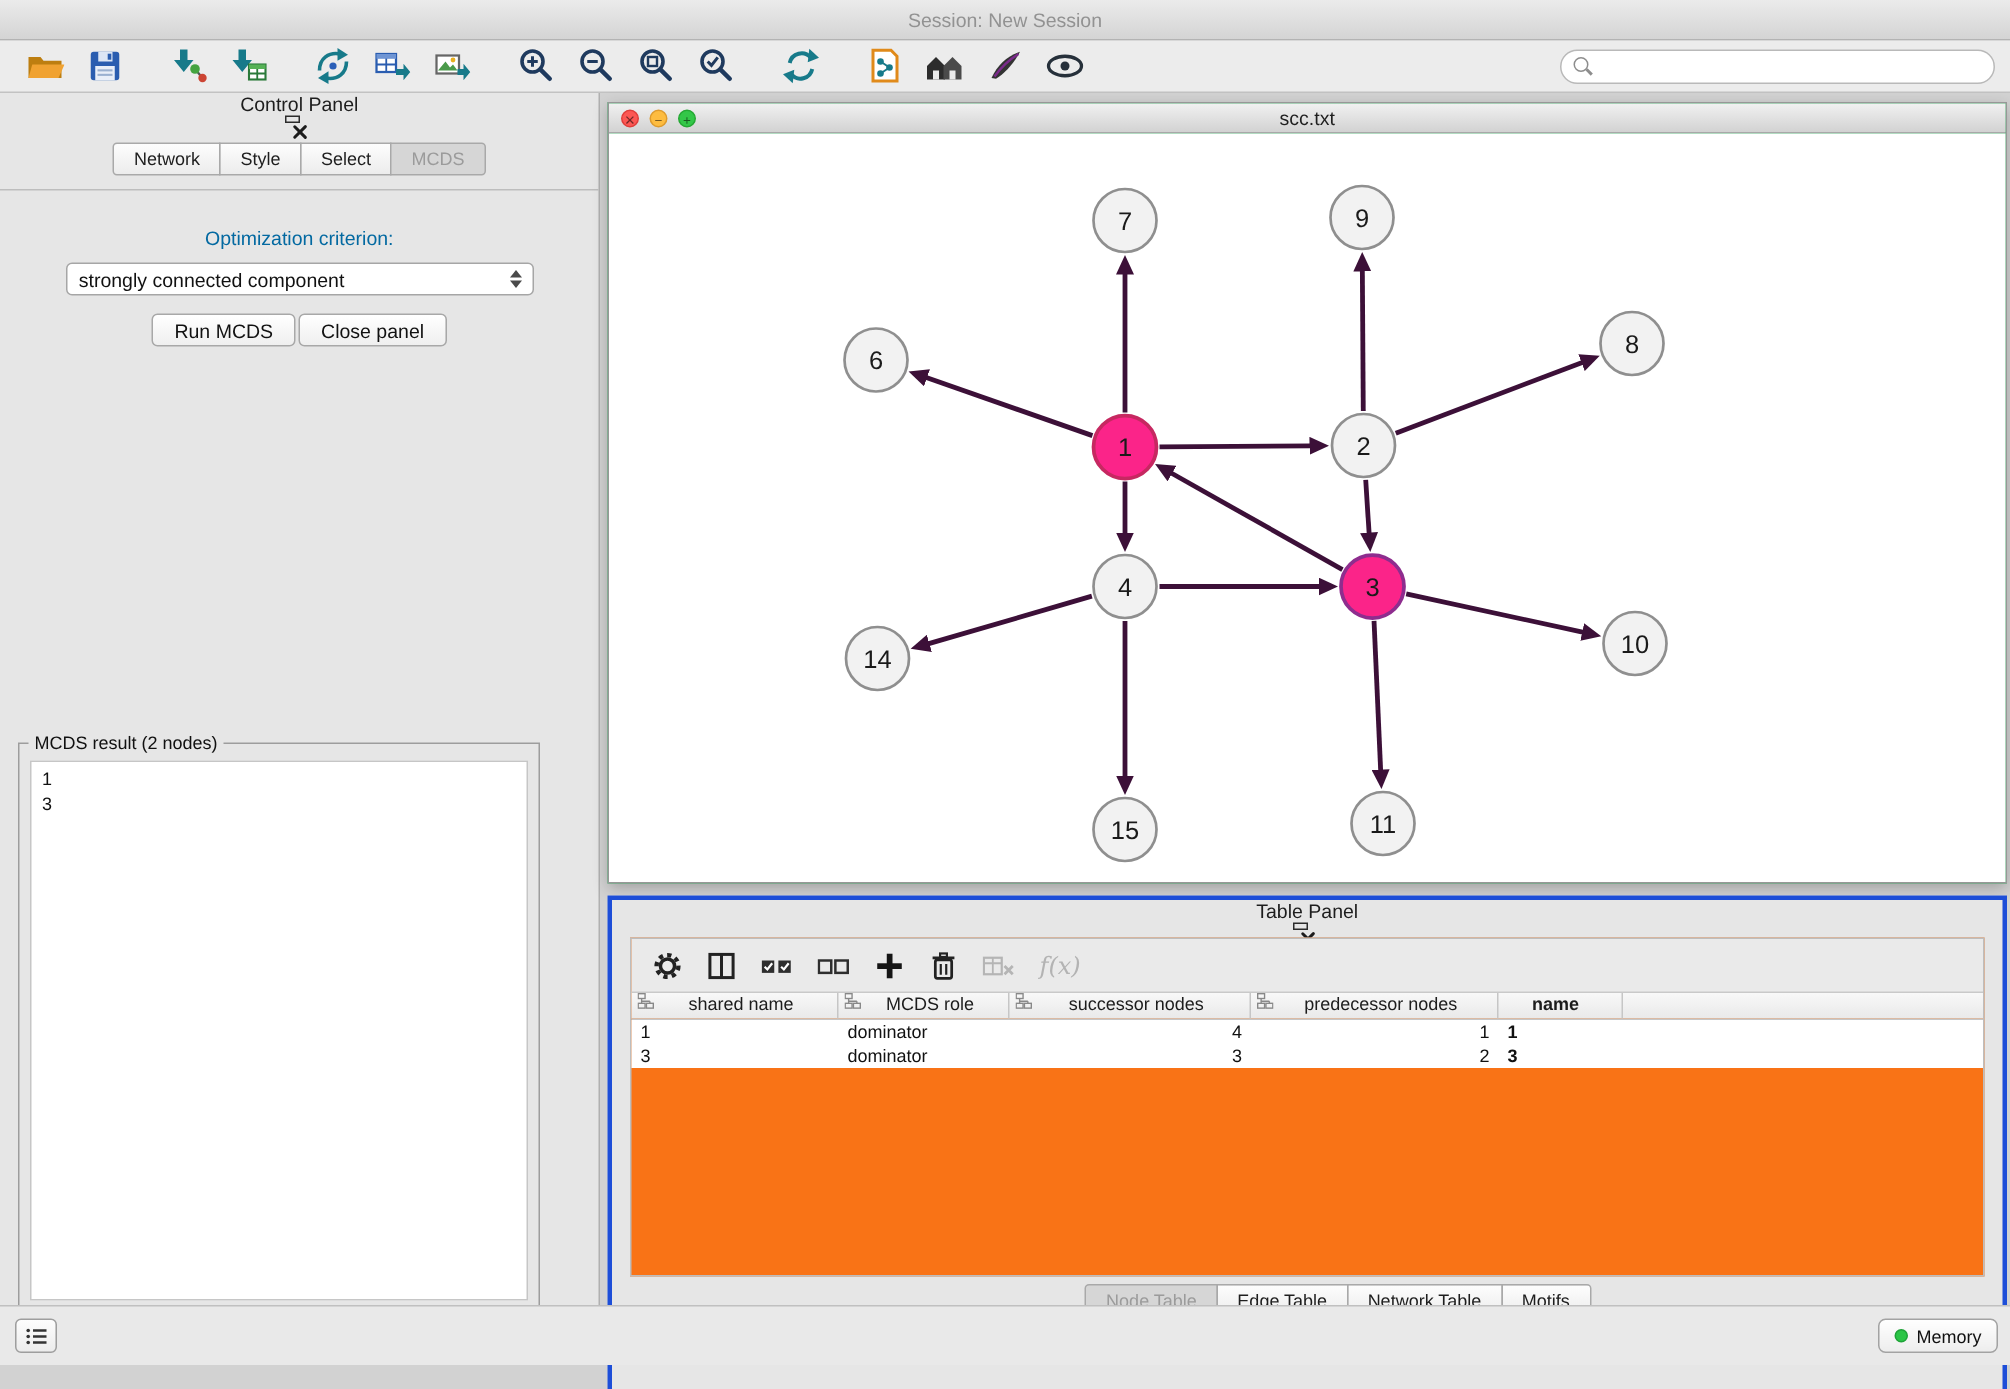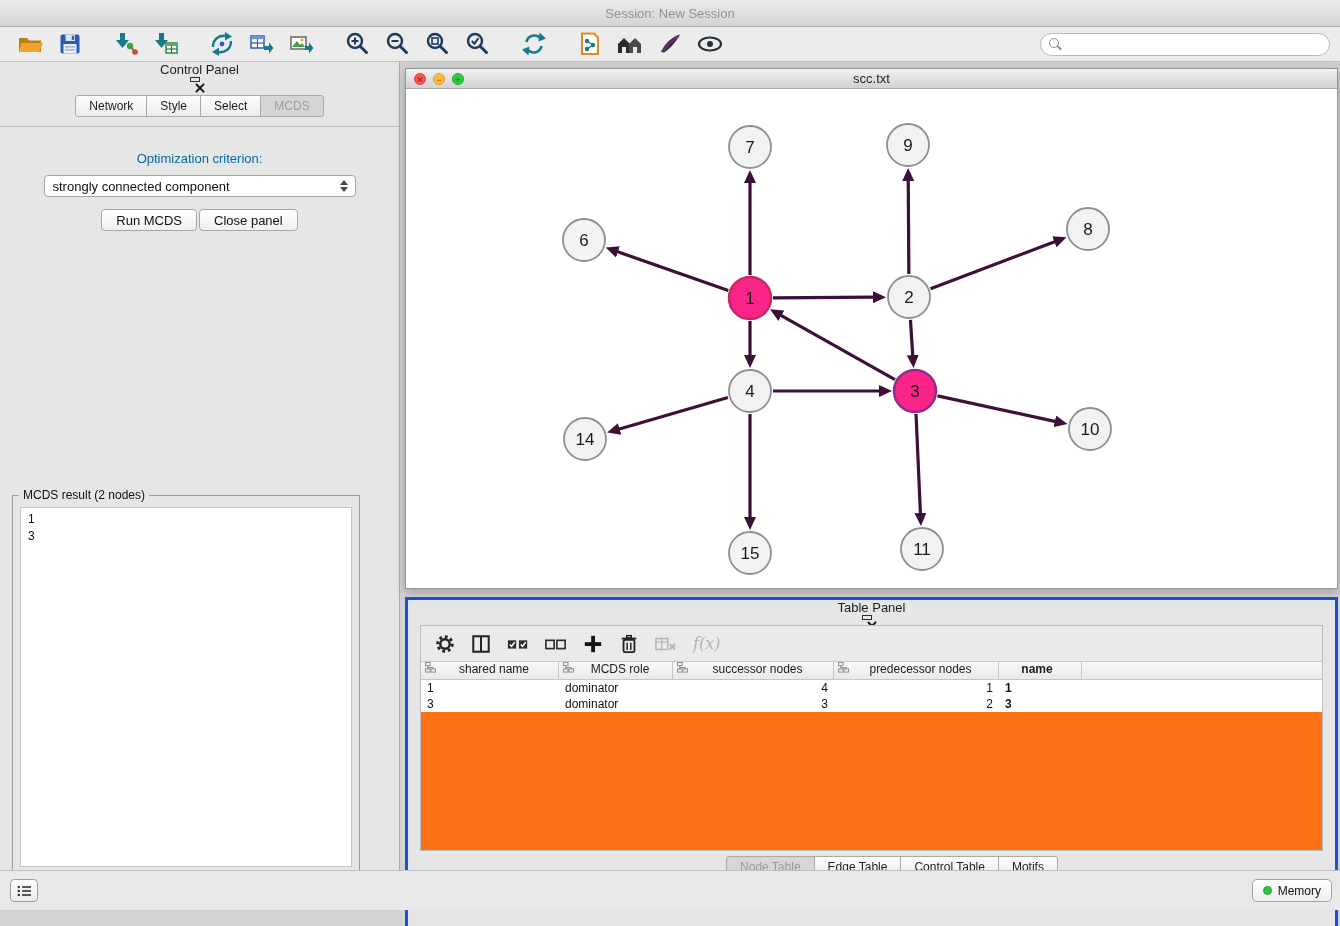--- a/index.html
+++ b/index.html
@@ -523,21 +523,21 @@
       <div class="td-cell c1">dominator</div>
       <div class="td-cell c2 num">3</div>
       <div class="td-cell c3 num">2</div>
       <div class="td-cell c4">3</div>
     </div>
   </div>
 
   <div class="tp-tabs tabs-row">
     <span class="tab selected">Node Table</span>
     <span class="tab">Edge Table</span>
-    <span class="tab">Control Table</span>
+    <span class="tab">Network Table</span>
     <span class="tab">Motifs</span>
   </div>
 </div>
 
 <div class="statusbar">
   <button class="list-btn">
     <svg width="15" height="12" viewBox="0 0 15 12">
       <circle cx="1.8" cy="2" r="1.2" fill="#333"></circle>
         <line x1="5" y1="2" x2="14" y2="2" stroke="#333" stroke-width="1.6"></line>
       <circle cx="1.8" cy="6" r="1.2" fill="#333"></circle>

